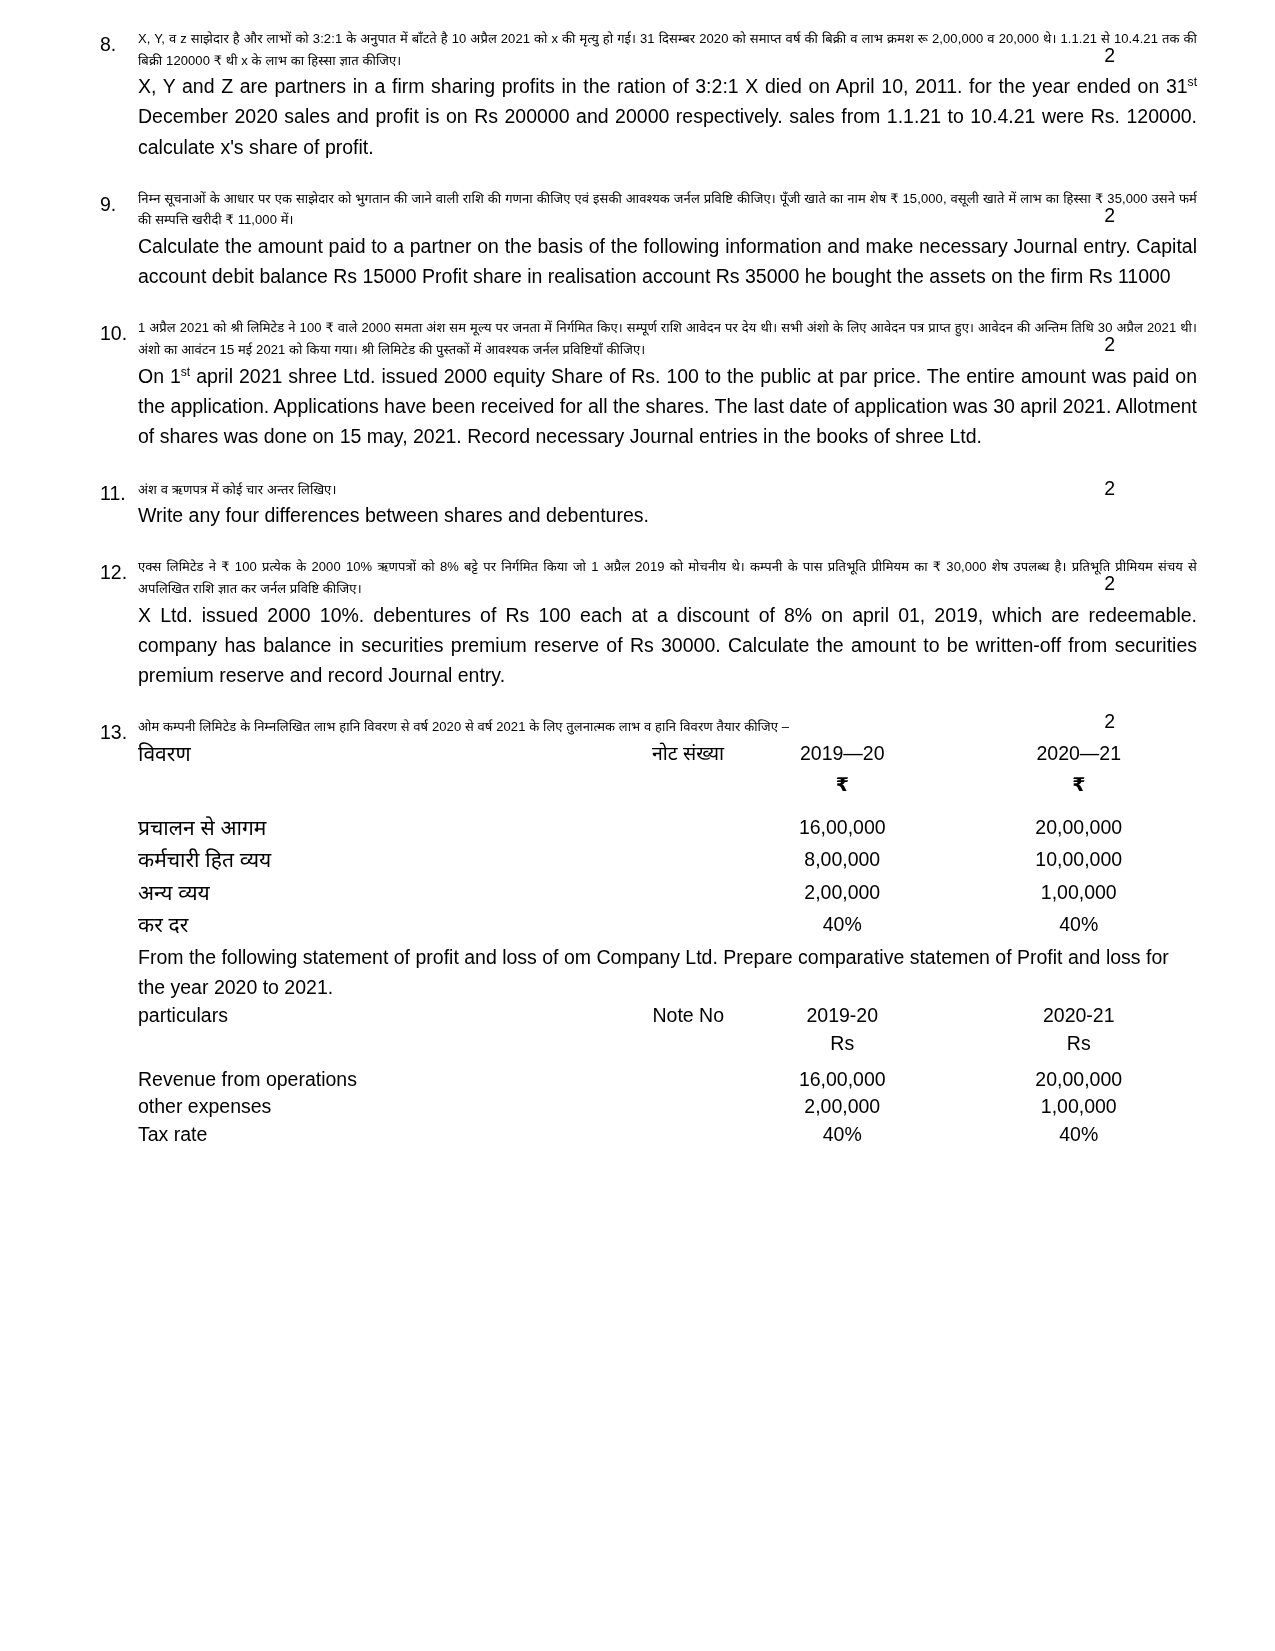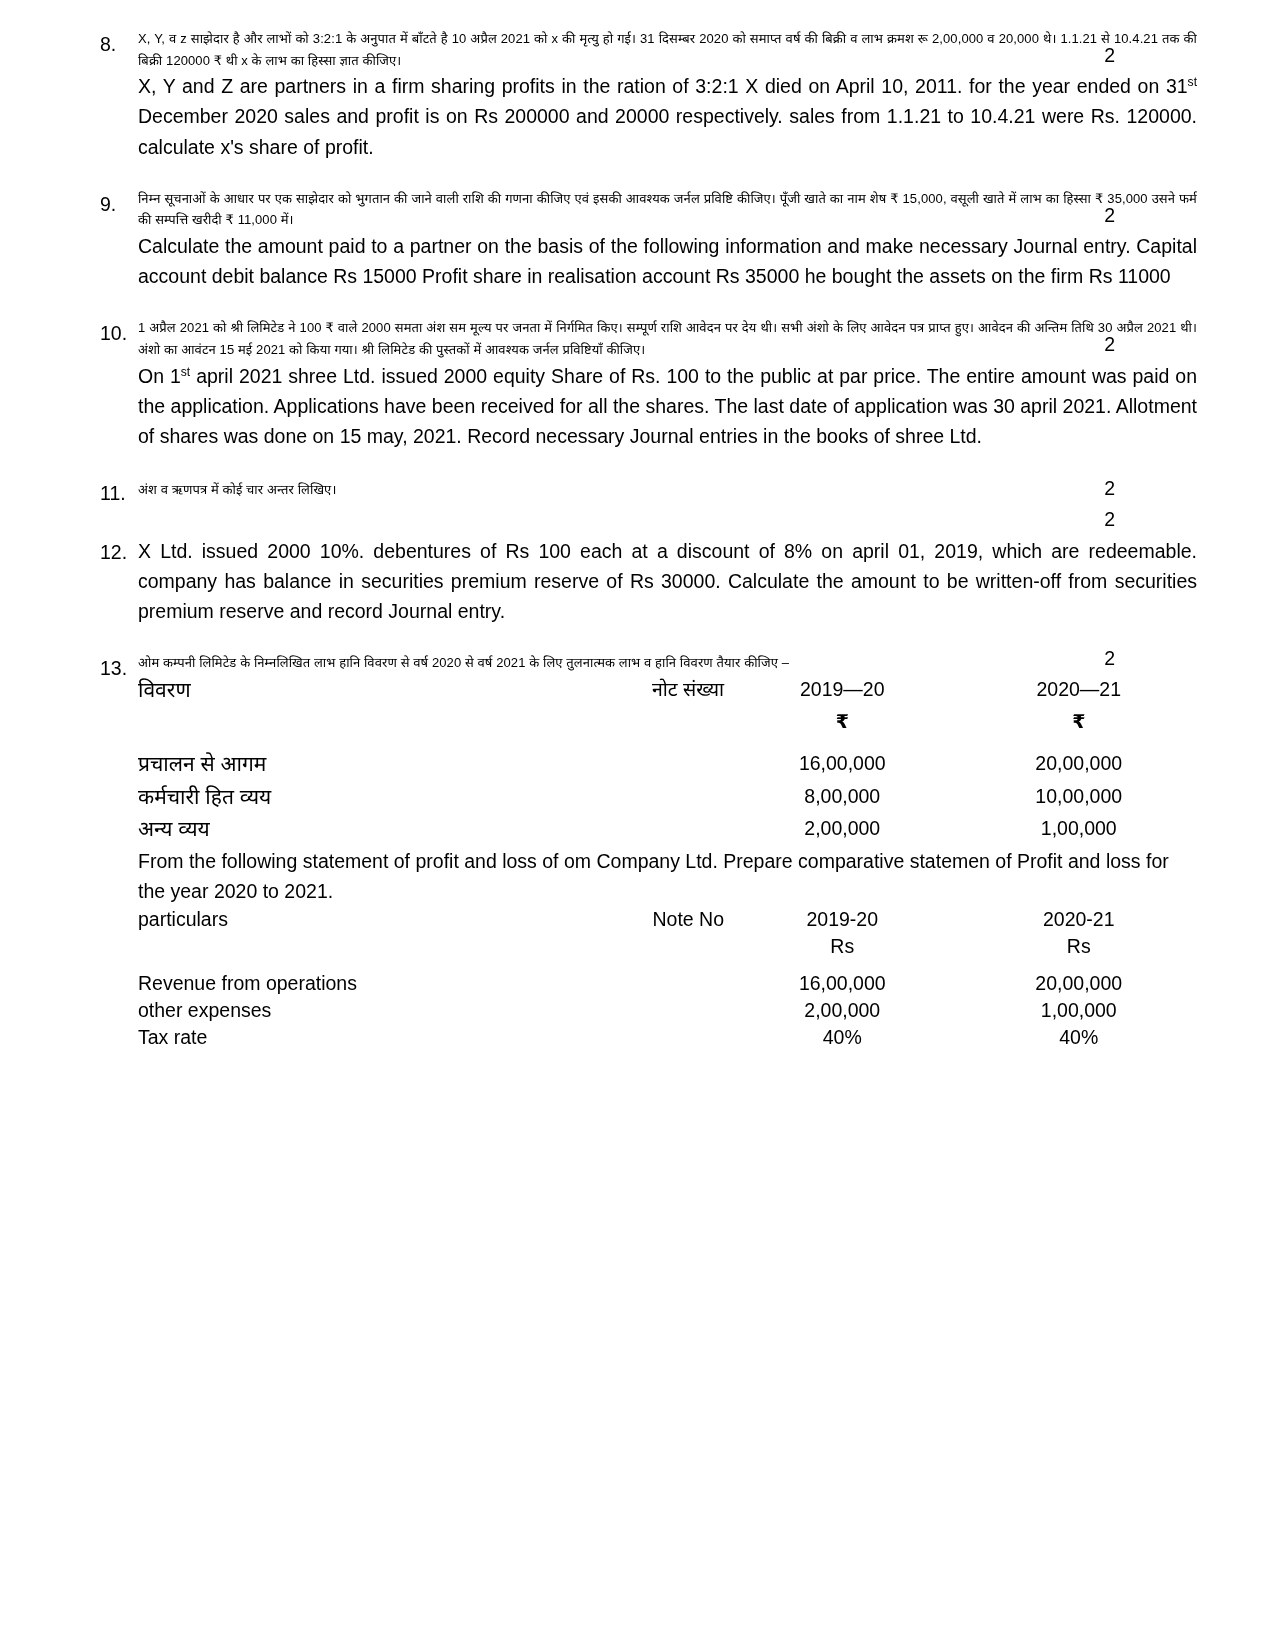--- a/index.html
+++ b/index.html
@@ -157,28 +157,30 @@
   </div>
 
   <div class="qblock">
     <div class="qrow">
       <div class="qnum">11.</div>
       <div class="qbody">
         <div class="marks-line">
           <p class="hi txt">अंश व ऋणपत्र में कोई चार अन्तर लिखिए।</p>
           <span class="marks">2</span>
         </div>
+        <p class="en noj">Write any four differences between shares and debentures.</p>
       </div>
     </div>
   </div>
 
   <div class="qblock">
     <div class="qrow">
       <div class="qnum">12.</div>
       <div class="qbody">
+        <p class="hi">एक्स लिमिटेड ने ₹ 100 प्रत्येक के 2000 10% ऋणपत्रों को 8% बट्टे पर निर्गमित किया जो 1 अप्रैल 2019 को मोचनीय थे। कम्पनी के पास प्रतिभूति प्रीमियम का ₹ 30,000 शेष उपलब्ध है। प्रतिभूति प्रीमियम संचय से अपलिखित राशि ज्ञात कर जर्नल प्रविष्टि कीजिए।</p>
         <div class="marks-only">2</div>
         <p class="en">X Ltd. issued 2000 10%. debentures of Rs 100 each at a discount of 8% on april 01, 2019, which are redeemable. company has balance in securities premium reserve of Rs 30000. Calculate the amount to be written-off from securities premium reserve and record Journal entry.</p>
       </div>
     </div>
   </div>
 
   <div class="qblock">
     <div class="qrow">
       <div class="qnum">13.</div>
       <div class="qbody">
@@ -213,20 +215,26 @@
               <td class="c-note"></td>
               <td class="c-y1">8,00,000</td>
               <td class="c-y2">10,00,000</td>
             </tr>
             <tr>
               <td class="c-part">अन्य व्यय</td>
               <td class="c-note"></td>
               <td class="c-y1">2,00,000</td>
               <td class="c-y2">1,00,000</td>
             </tr>
+            <tr>
+              <td class="c-part">कर दर</td>
+              <td class="c-note"></td>
+              <td class="c-y1">40%</td>
+              <td class="c-y2">40%</td>
+            </tr>
           </tbody>
         </table>
 
         <p class="en noj">From the following statement of profit and loss of om Company Ltd. Prepare comparative statemen of Profit and loss for the year 2020 to 2021.</p>
 
         <table class="stmt stmt-en">
           <tbody>
             <tr>
               <td class="c-part">particulars</td>
               <td class="c-note">Note No</td>

